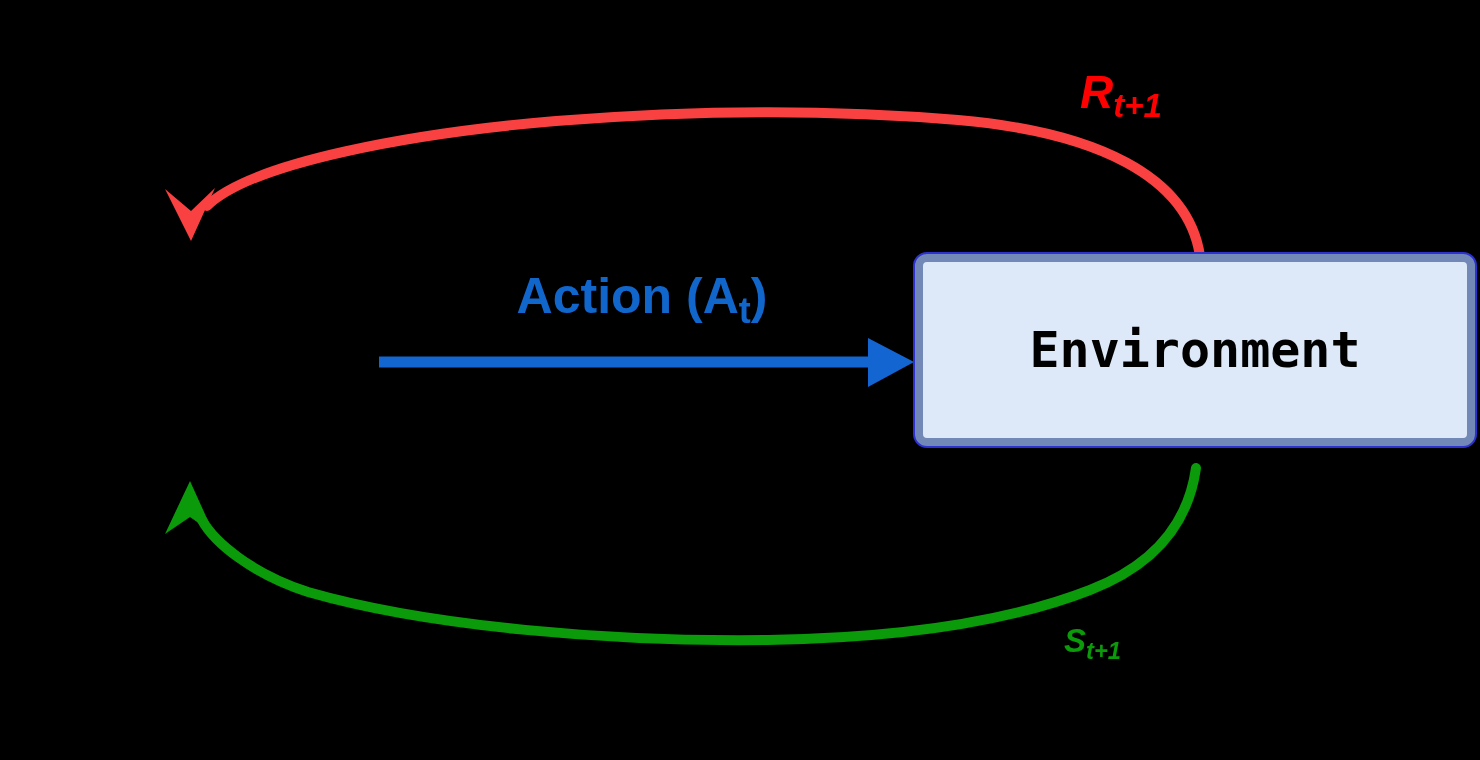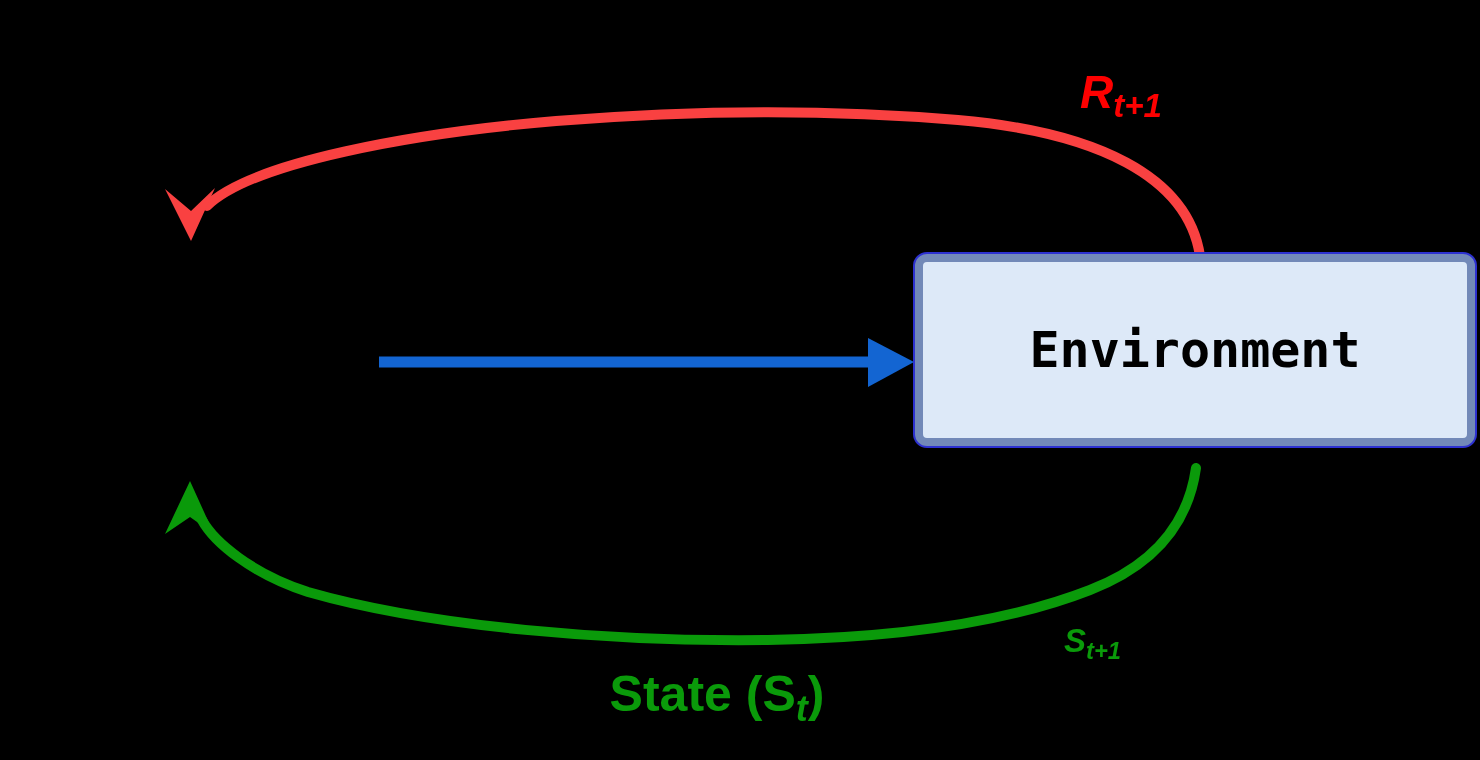--- a/index.html
+++ b/index.html
@@ -139,22 +139,22 @@
 
   <div class="node env">
     <span class="node-label">Environment</span>
   </div>
 
 
   <div class="lbl reward-next">
     <span>R</span><sub>t+1</sub>
   </div>
 
+  <div class="lbl action-label">
+    <span>Action (</span><span>A</span><sub>t</sub><span>)</span>
+  </div>
 
-  <div class="lbl state-label">
-    <span>State (</span><span>S</span><sub class="ital">t</sub><span>)</span>
-  </div>
 
   <div class="lbl state-next">
     <span>S</span><sub>t+1</sub>
   </div>
 
 </div>
 
 </body></html>

